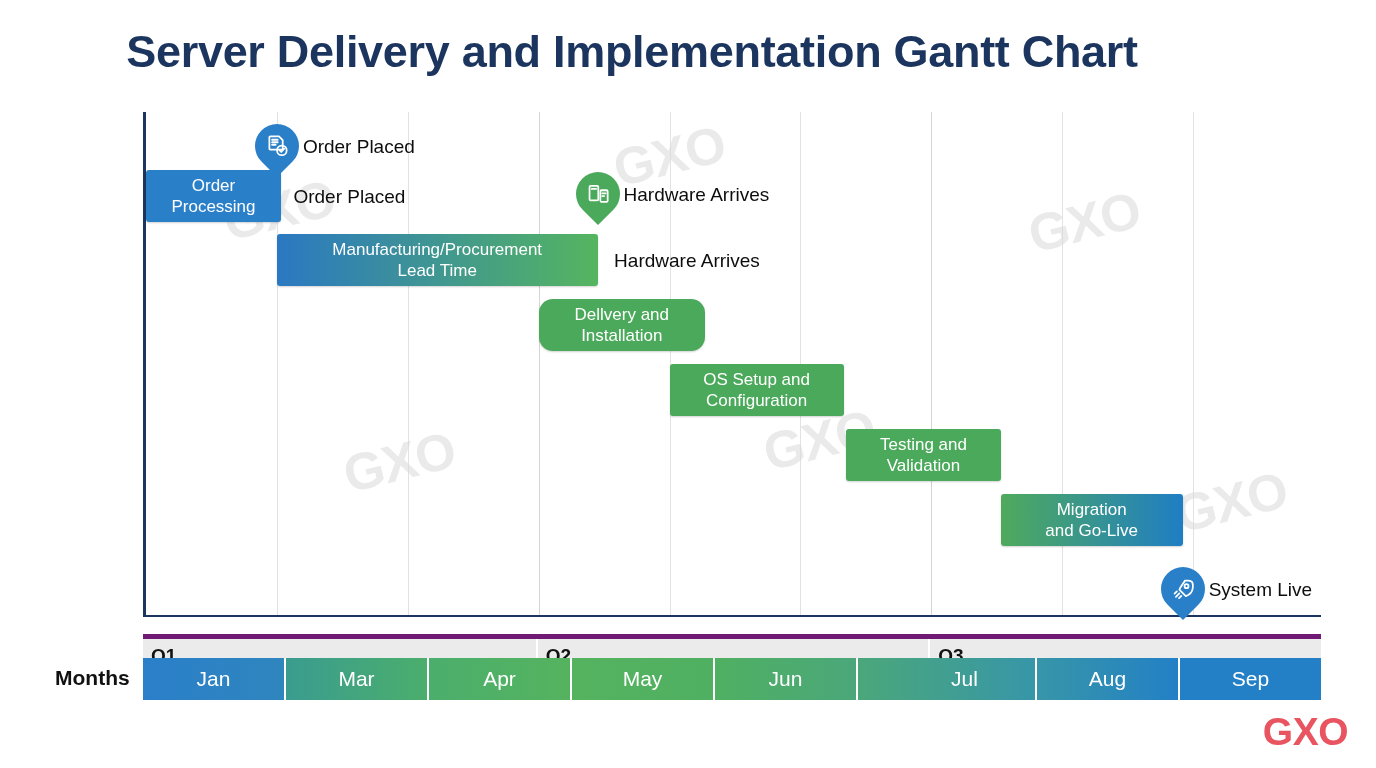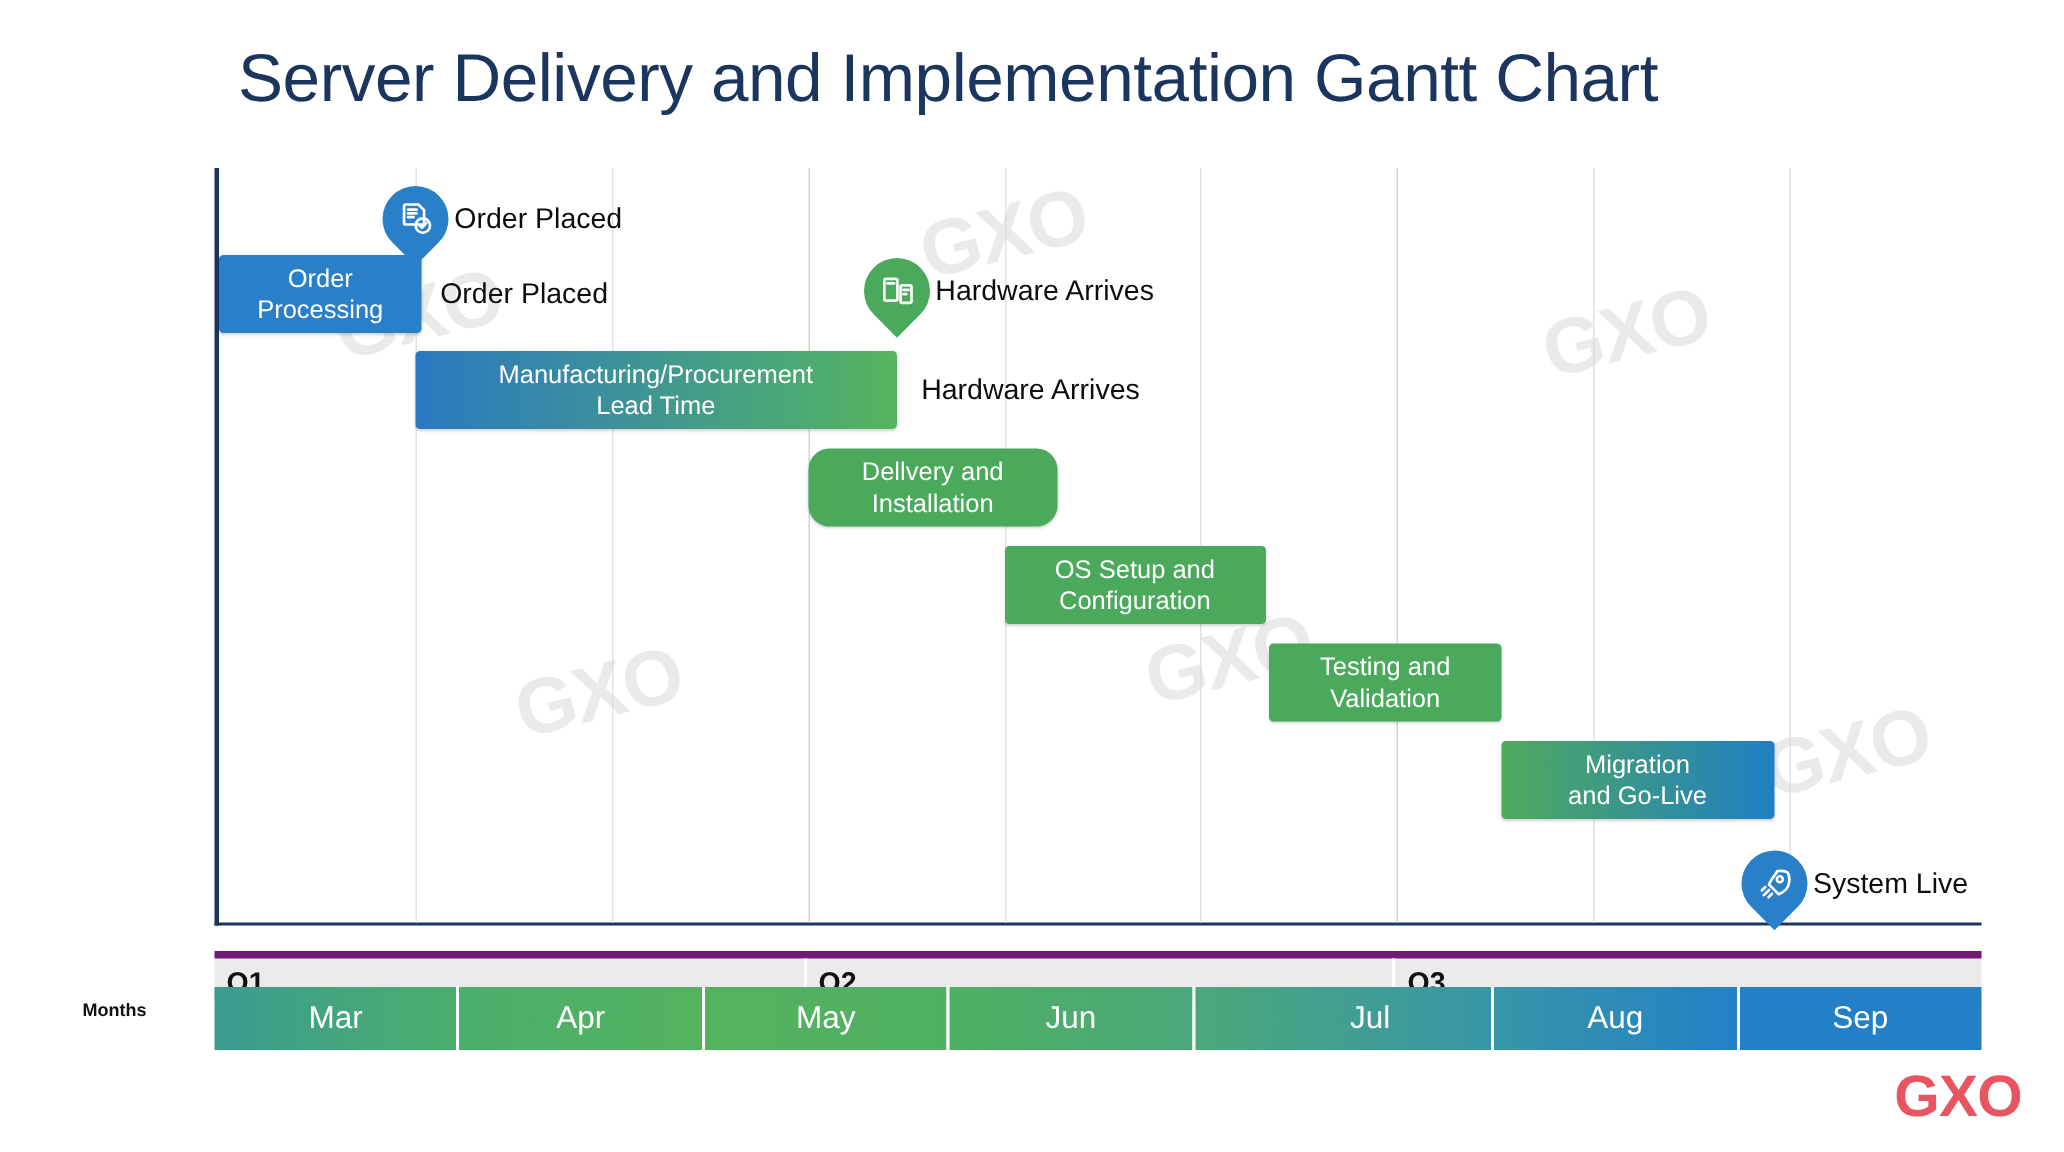--- a/index.html
+++ b/index.html
@@ -20,21 +20,21 @@
   }
 
   
   #chart-title {
     position: absolute;
     left: 0;
     top: 26px;
     width: 1264px;
     text-align: center;
     font-size: 45px;
-    font-weight: normal;
+    font-weight: bold;
     color: #1b355e;
     letter-spacing: -0.3px;
     white-space: nowrap;
   }
 
   
   #plot-area {
     position: absolute;
     left: 143px;
     top: 112px;
@@ -137,21 +137,21 @@
     font-weight: bold;
     color: #111111;
     border-left: 2px solid #ffffff;
   }
   .quarter-cell.first { border-left: none; }
 
   #months-label {
     position: absolute;
     left: 55px;
     top: 666px;
-    font-size: 12px;
+    font-size: 21px;
     font-weight: bold;
     color: #111111;
   }
 
   #month-row {
     position: absolute;
     left: 143px;
     top: 658px;
     width: 1178px;
     height: 42px;
@@ -265,20 +265,21 @@
 
   <div id="quarter-row" style="background: rgb(235, 235, 235);">
       <div class="quarter-cell first" style="left: 0px; width: 392.667px;">Q1</div>
       <div class="quarter-cell" style="left: 392.667px; width: 392.667px;">Q2</div>
       <div class="quarter-cell" style="left: 785.333px; width: 392.667px;">Q3</div>
     </div>
 
   <div id="months-label">Months</div>
 
   <div id="month-row">
+      <div class="month-cell" style="background: linear-gradient(90deg, rgb(42, 127, 201), rgb(47, 134, 190));">Jan</div>
       <div class="month-cell" style="background: linear-gradient(90deg, rgb(58, 156, 143), rgb(75, 174, 108));">Mar</div>
       <div class="month-cell" style="background: linear-gradient(90deg, rgb(75, 174, 108), rgb(85, 179, 95));">Apr</div>
       <div class="month-cell" style="background: linear-gradient(90deg, rgb(85, 179, 95), rgb(79, 176, 98));">May</div>
       <div class="month-cell" style="background: linear-gradient(90deg, rgb(79, 176, 98), rgb(75, 167, 122));">Jun</div>
       <div class="month-cell" style="background: linear-gradient(90deg, rgb(75, 167, 122), rgb(55, 150, 168)); padding-left: 36px;">Jul</div>
       <div class="month-cell" style="background: linear-gradient(90deg, rgb(55, 150, 168), rgb(35, 128, 198));">Aug</div>
       <div class="month-cell" style="background: linear-gradient(90deg, rgb(35, 128, 198), rgb(35, 128, 198));">Sep</div>
     </div>
 
   <div id="gxo-logo" style="color: rgb(232, 84, 95);">GXO</div>

